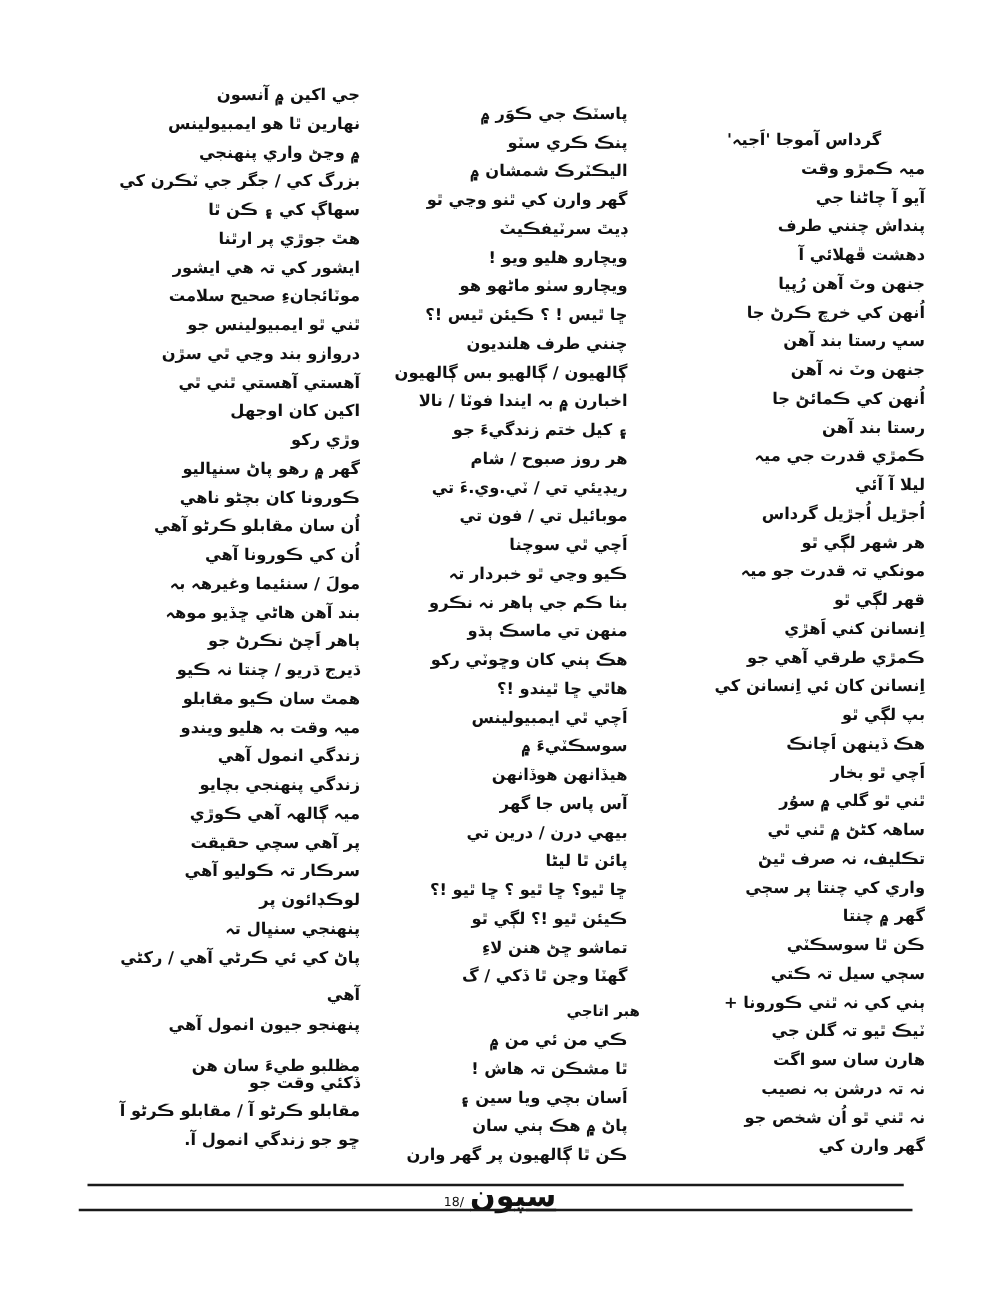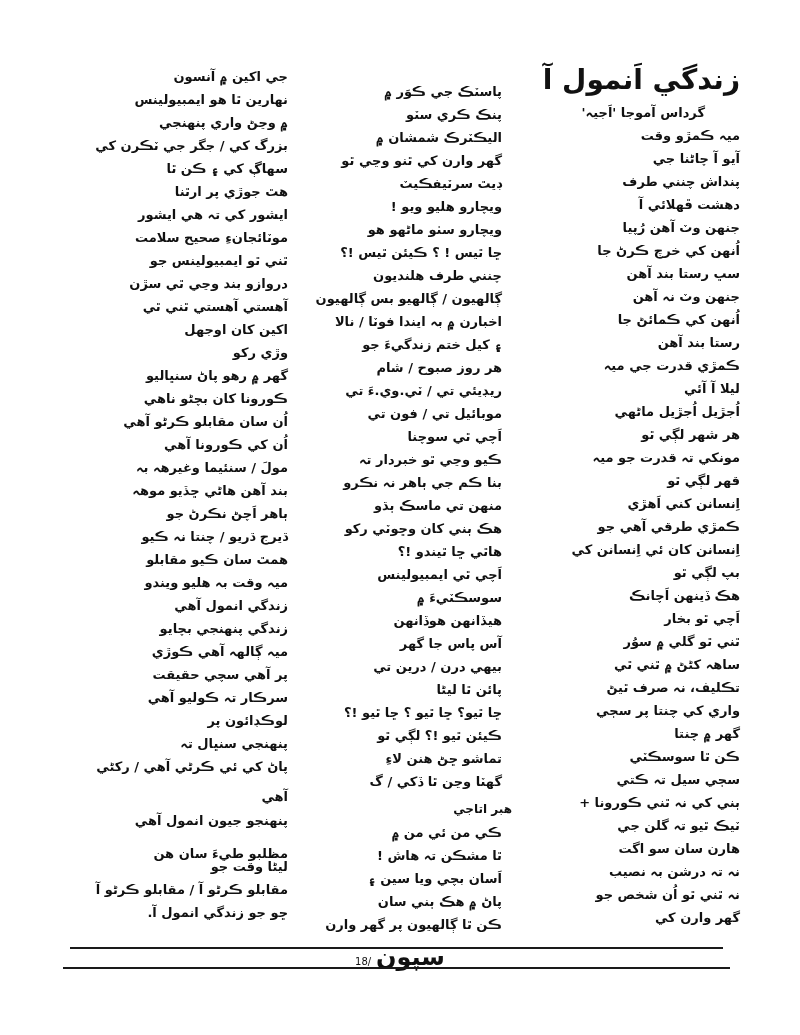--- a/index.html
+++ b/index.html
@@ -38,37 +38,36 @@
     white-space: nowrap;
   }
   .footer-label .mag { font-size: 24px; text-decoration: underline; }
   .footer-label .num { font-size: 10px; font-weight: normal; }
 </style>
 </head>
 <body>
 
 <div class="page">
 
-  <div class="title">زندگي اَنمول آ</div>
   <div class="byline">گرداس آموجا 'اَجيہ'</div>
 
   <div class="col col-right">
     <div class="line" style="top:127px">ميہ ڪمڙو وقت</div>
     <div class="line" style="top:150px">آيو آ چاڻنا جي</div>
     <div class="line" style="top:173px">پنداش چنني طرف</div>
     <div class="line" style="top:196px">دهشت ڦهلائي آ</div>
     <div class="line" style="top:219px">جنهن وٽ آهن رُپيا</div>
     <div class="line" style="top:242px">اُنهن کي خرچ ڪرڻ جا</div>
     <div class="line" style="top:265px">سڀ رستا بند آهن</div>
     <div class="line" style="top:288px">جنهن وٽ نہ آهن</div>
     <div class="line" style="top:311px">اُنهن کي ڪمائڻ جا</div>
     <div class="line" style="top:334px">رستا بند آهن</div>
     <div class="line" style="top:357px">ڪمڙي قدرت جي ميہ</div>
     <div class="line" style="top:380px">ليلا آ آئي</div>
-    <div class="line" style="top:403px">اُجڙيل اُجڙيل ماڻهي</div>
+    <div class="line" style="top:403px">اُجڙيل اُجڙيل گرداس</div>
     <div class="line" style="top:426px">هر شهر لڳي ٿو</div>
     <div class="line" style="top:449px">مونکي تہ قدرت جو ميہ</div>
     <div class="line" style="top:472px">قهر لڳي ٿو</div>
     <div class="line" style="top:495px">اِنسانن کني اَهڙي</div>
     <div class="line" style="top:518px">ڪمڙي طرقي آهي جو</div>
     <div class="line" style="top:541px">اِنسانن کان ئي اِنسانن کي</div>
     <div class="line" style="top:564px">بپ لڳي ٿو</div>
     <div class="line" style="top:587px">هڪ ڏينهن اَچانڪ</div>
     <div class="line" style="top:610px">اَچي ٿو بخار</div>
     <div class="line" style="top:633px">ٿني ٿو گلي ۾ سوُر</div>
@@ -154,21 +153,21 @@
     <div class="line" style="top:620px">زندگي پنهنجي بچايو</div>
     <div class="line" style="top:643px">ميہ ڳالهہ آهي ڪوڙي</div>
     <div class="line" style="top:666px">پر آهي سچي حقيقت</div>
     <div class="line" style="top:689px">سرڪار تہ ڪوليو آهي</div>
     <div class="line" style="top:712px">لوڪڊائون پر</div>
     <div class="line" style="top:735px">پنهنجي سنڀال تہ</div>
     <div class="line" style="top:758px">پاڻ کي ئي ڪرڻي آهي / رکڻي</div>
     <div class="line" style="top:788px">آهي</div>
     <div class="line" style="top:812px">پنهنجو جيون انمول آهي</div>
     <div class="line" style="top:845px">مظلبو طيءَ سان هن</div>
-    <div class="line" style="top:858px">ليڻا وقت جو</div>
+    <div class="line" style="top:858px">ڏکئي وقت جو</div>
     <div class="line" style="top:881px">مقابلو ڪرڻو آ / مقابلو ڪرڻو آ</div>
     <div class="line" style="top:904px">ڇو جو زندگي انمول آ.</div>
   </div>
 
   <div class="rule" style="top:947px; left:70px; width:653px;"></div>
   <div class="footer-label">
     <span class="num">18/</span>
     <span class="mag">سپون</span>
   </div>
   <div class="rule" style="top:967px; left:63px; width:667px;"></div>

